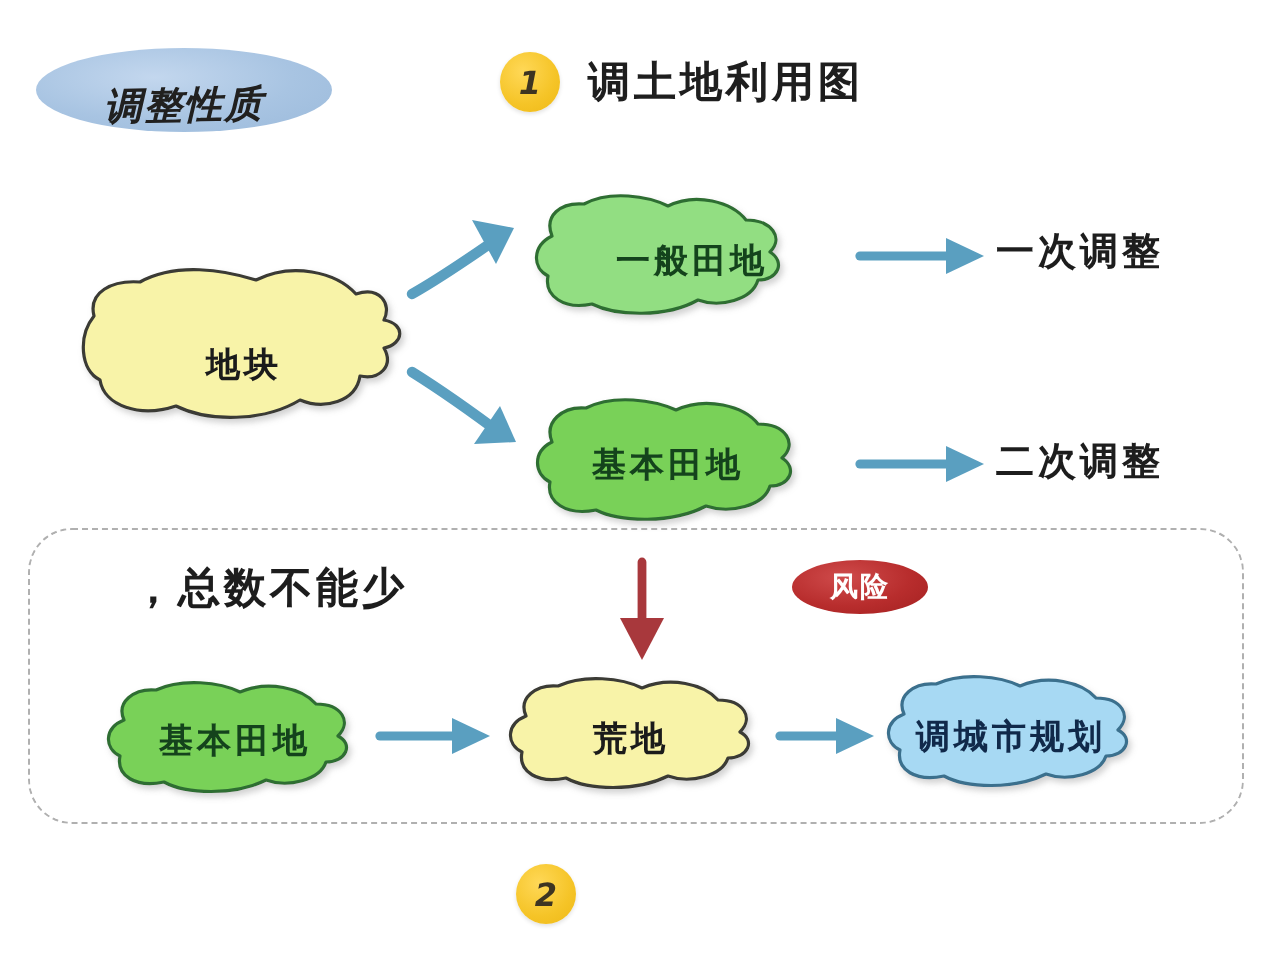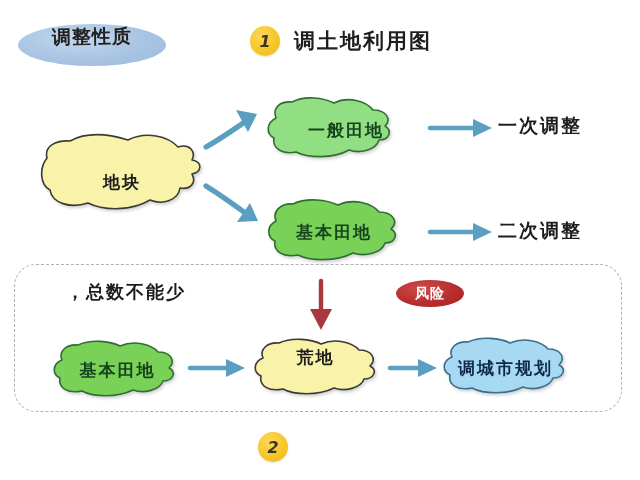--- a/index.html
+++ b/index.html
@@ -22,21 +22,21 @@
     height: 480px;
   }
   .abs { position: absolute; }
 
   
   .pill-ellipse {
     left: 18px; top: 24px;
     width: 148px; height: 42px;
     border-radius: 50%;
     background: radial-gradient(ellipse at 40% 35%, #c3d7ee 0%, #a8c4e2 55%, #9bbadb 100%);
-    display: flex; align-items: flex-start; justify-content: center;
+    display: flex; align-items: flex-end; justify-content: center; font-style: italic;
   }
   .pill-ellipse .txt {
     font-size: 19px;
     letter-spacing: 1px;
     color: #21201f;
     font-weight: 600;
     transform: rotate(-1deg);
   }
 
   
@@ -92,21 +92,21 @@
     width: 68px; height: 27px;
     border-radius: 50%;
     background: radial-gradient(ellipse at 38% 32%, #cf4b4b 0%, #b82d2d 55%, #a32020 100%);
     display: flex; align-items: center; justify-content: center;
     color: #ffffff;
     font-size: 14px;
     font-weight: 700;
     letter-spacing: 1px;
   }
   .note-text {
-    font-size: 18px;
+    font-size: 21px;
     font-weight: 600;
     letter-spacing: 2px;
     color: #1d1d1d;
     margin-left: 4px;
   }
   #note-redline { left: 62px; top: 280px; }
   #note-risk    { left: 396px; top: 280px; }
 
   
   #dashed-box {
@@ -226,21 +226,21 @@
 </div>
 
 <div class="blob-text dark" style="left:47px; top:158px; width:150px; height:48px;">地块</div>
 
 <div class="blob-text green" style="left:286px; top:110px; width:120px; height:40px;">一般田地</div>
 
 <div class="blob-text green" style="left:274px; top:212px; width:120px; height:40px;">基本田地</div>
 
 <div class="blob-text green" style="left:60px; top:351px; width:115px; height:38px;">基本田地</div>
 
-<div class="blob-text dark" style="left:258px; top:338px; width:115px; height:38px;">荒地</div>
+<div class="blob-text dark" style="left:258px; top:350px; width:115px; height:38px;">荒地</div>
 
 <div class="blob-text blue" style="left:448px; top:349px; width:115px; height:38px;">调城市规划</div>
 
 <div class="abs side-label" id="label-first">一次调整</div>
 <div class="abs side-label" id="label-second">二次调整</div>
 
 <div class="abs" id="dashed-box"></div>
 
 <div class="abs note-row" id="note-redline">
   <span class="note-text">，总数不能少</span>

